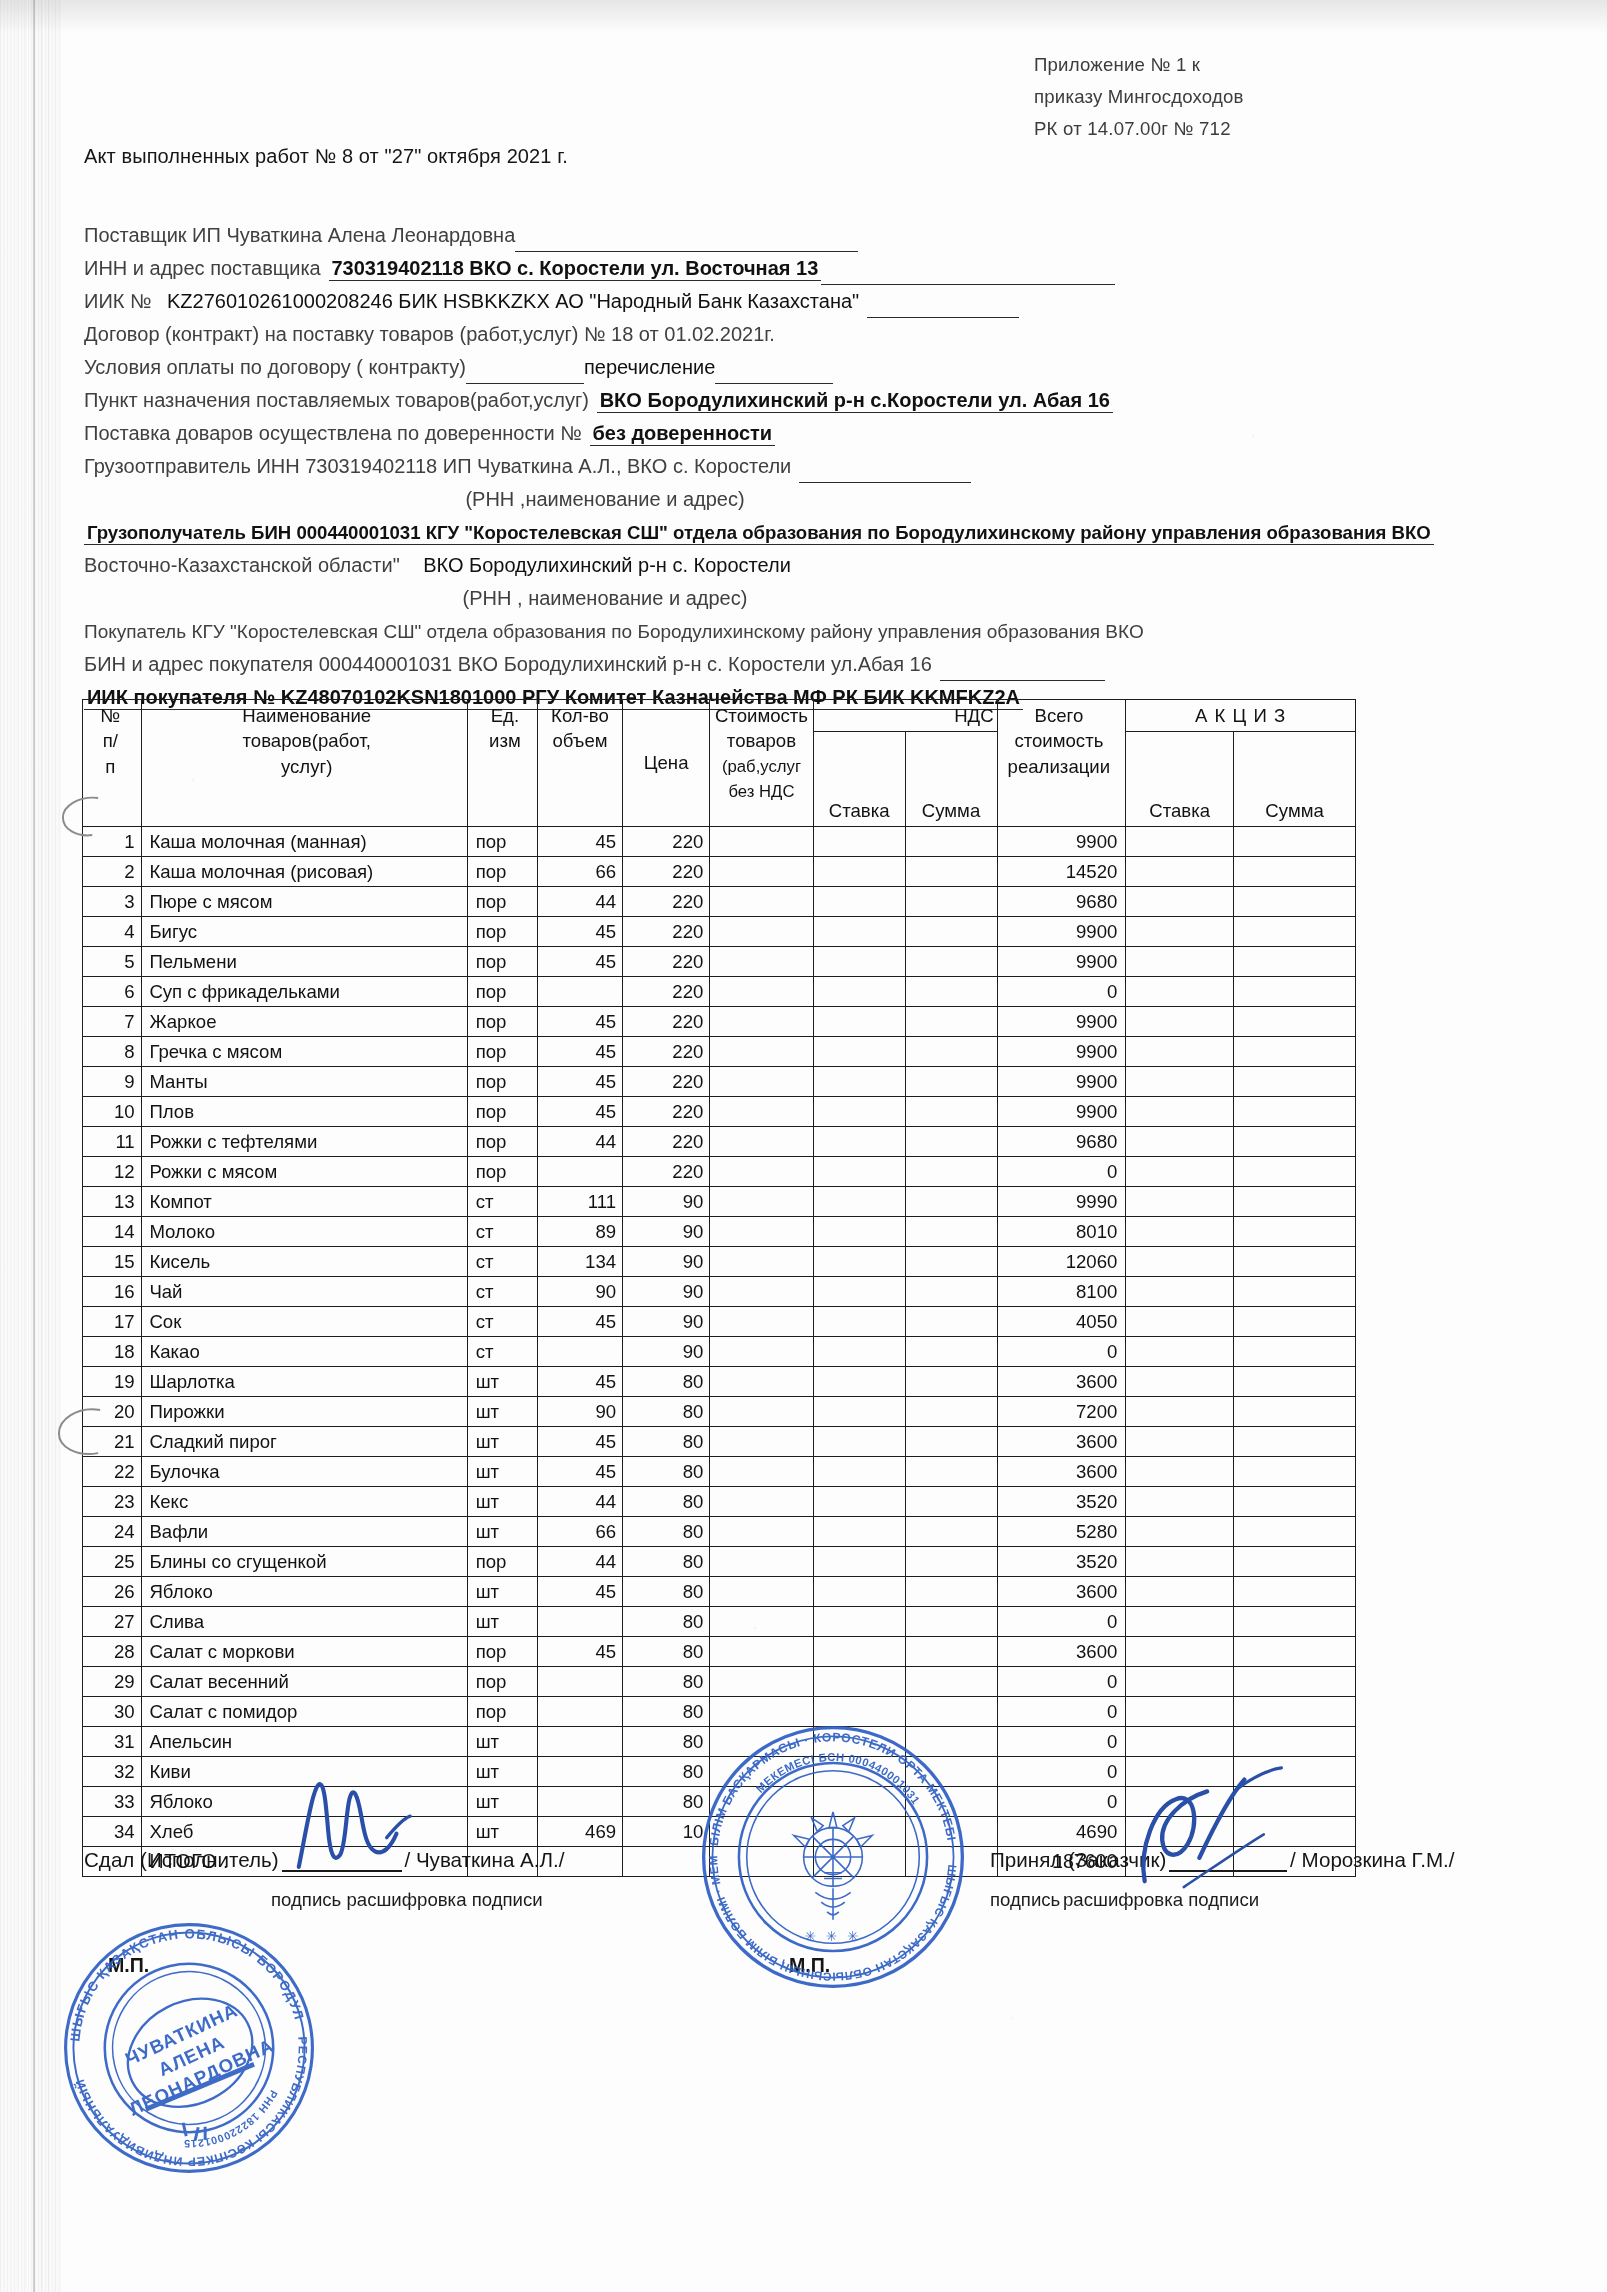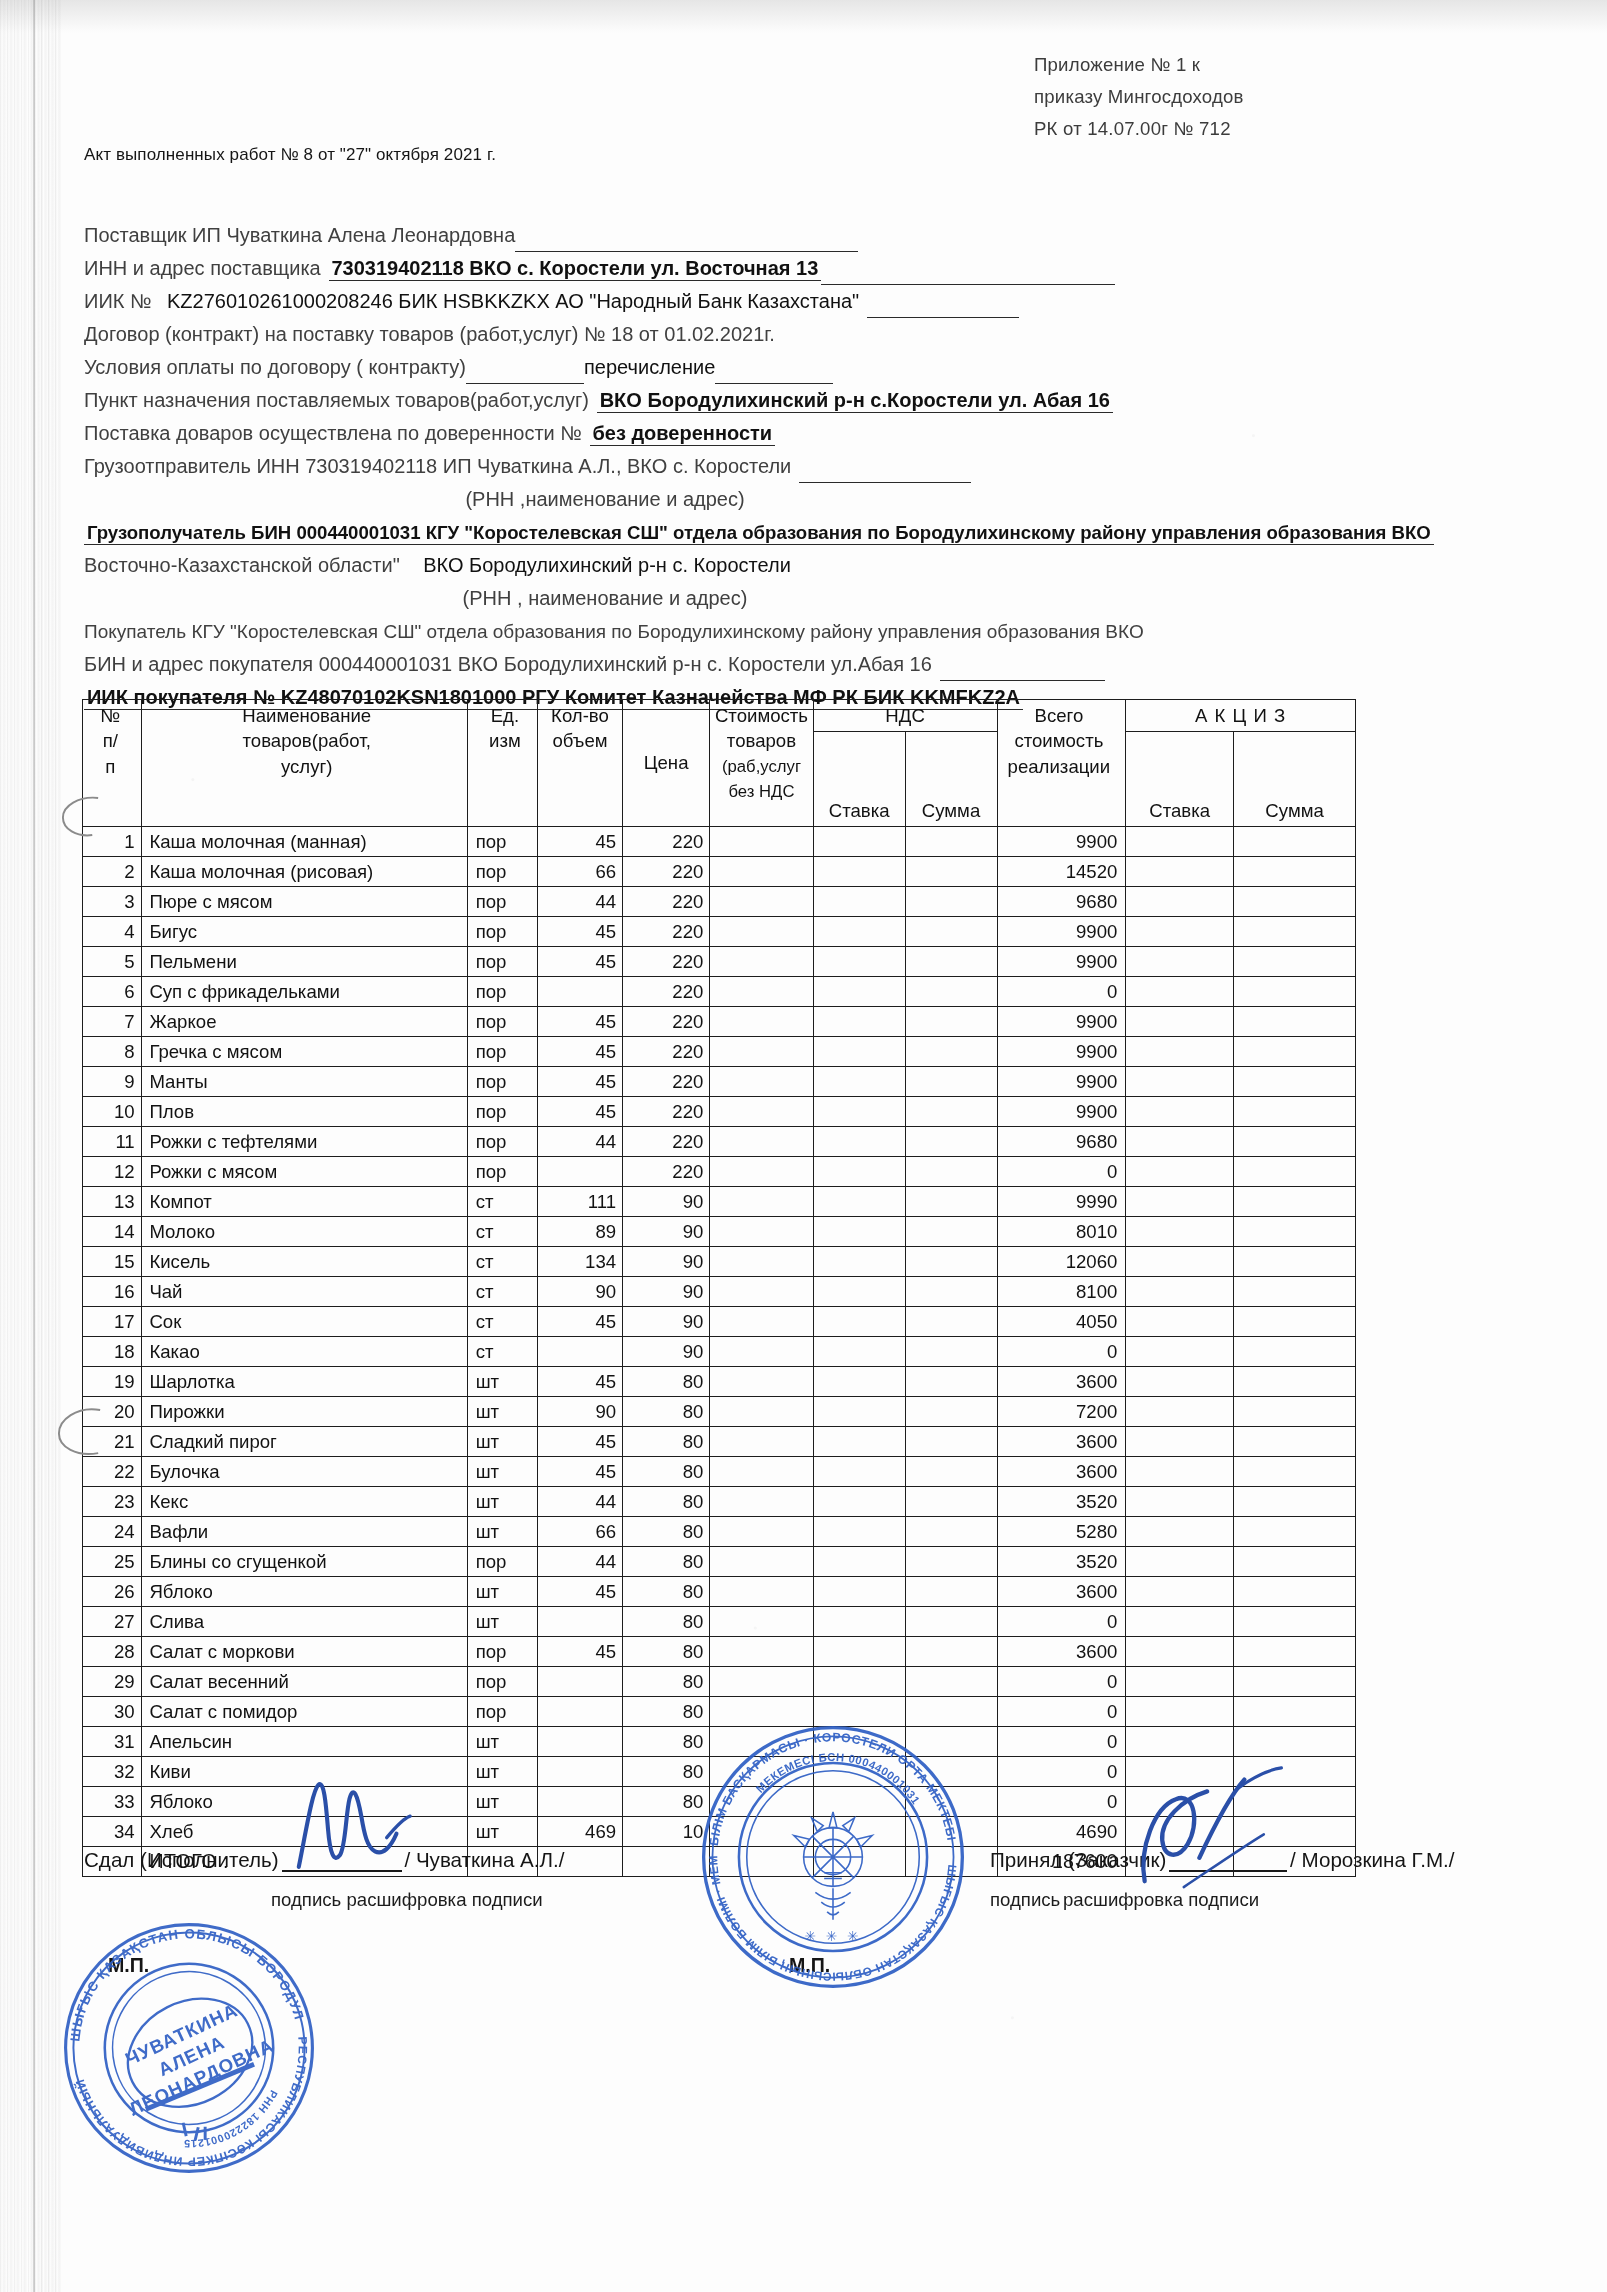--- a/index.html
+++ b/index.html
@@ -67,21 +67,21 @@
     color: #3c3c3c;
     letter-spacing: 0.2px;
   }
   .doc-ref div { white-space: nowrap; }
 
   
   .doc-title {
     position: absolute;
     left: 84px;
     top: 145px;
-    font-size: 17px;
+    font-size: 20px;
     letter-spacing: 0.1px;
     color: #161616;
     white-space: nowrap;
   }
 
   
   .form {
     position: absolute;
     left: 84px;
     top: 181px;
@@ -320,21 +320,21 @@
             <div>Кол-во</div>
             <div>объем</div>
           </th>
           <th rowspan="4" class="c-price" style="text-align:center;vertical-align:middle">Цена</th>
           <th rowspan="4" class="c-cost" style="text-align:center;vertical-align:top">
             <div>Стоимость</div>
             <div>товаров</div>
             <div style="font-size:16.7px">(раб,услуг</div>
             <div style="font-size:16.7px">без НДС</div>
           </th>
-          <th colspan="2" style="text-align:center;border-bottom:1.5px solid #1d1d1d">НДС</th>
+          <th colspan="2" style="text-align:right;border-bottom:1.5px solid #1d1d1d">НДС</th>
           <th rowspan="4" class="c-total" style="text-align:center;vertical-align:top">
             <div>Всего</div>
             <div>стоимость</div>
             <div>реализации</div>
           </th>
           <th colspan="2" style="text-align:center;border-bottom:1.5px solid #1d1d1d;letter-spacing:1px">А К Ц И З</th>
         </tr>
         <tr>
           <th class="c-rate" style="border-top:none;border-bottom:none"></th>
           <th class="c-sum" style="border-top:none;border-bottom:none"></th>

